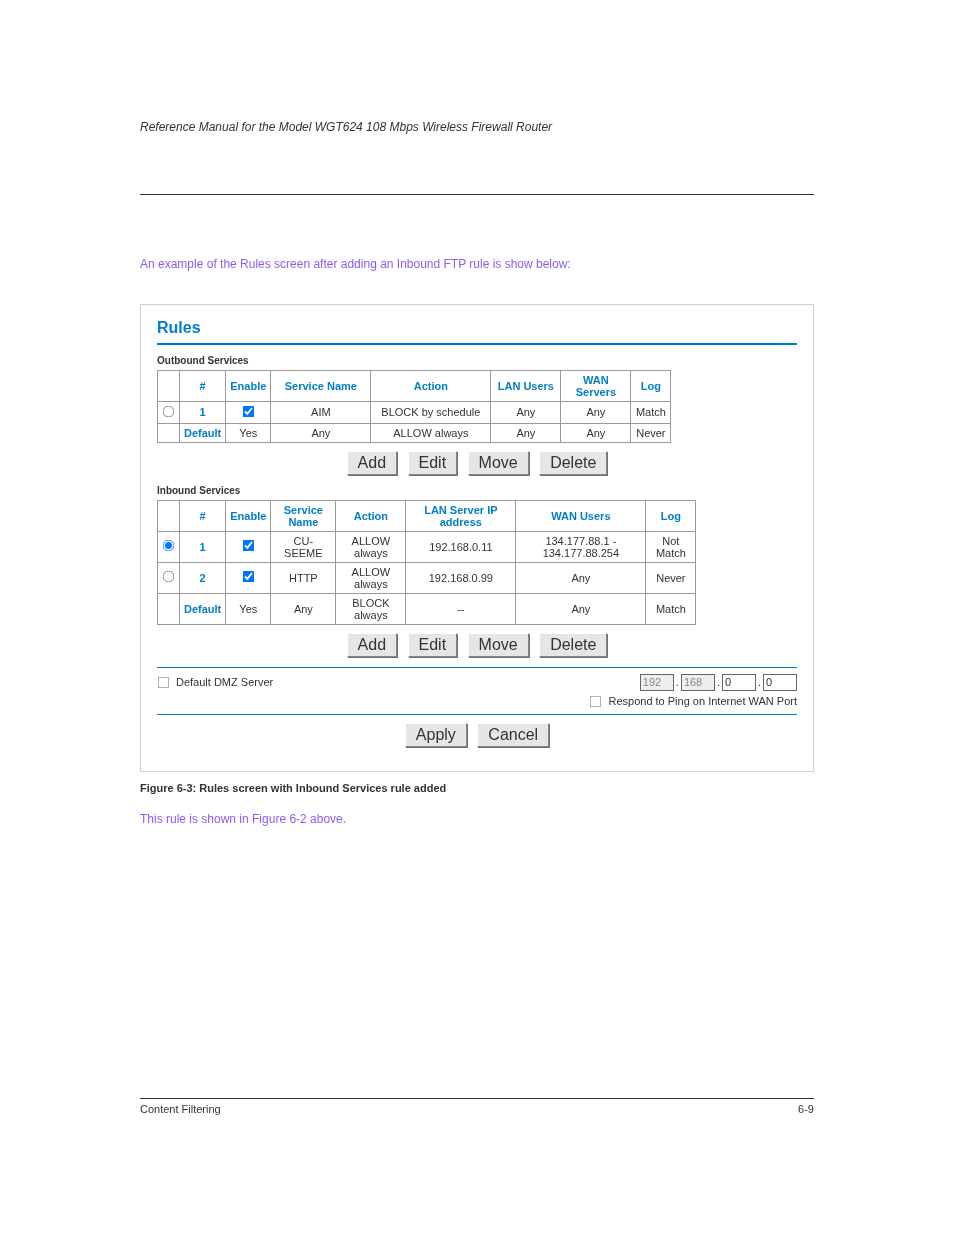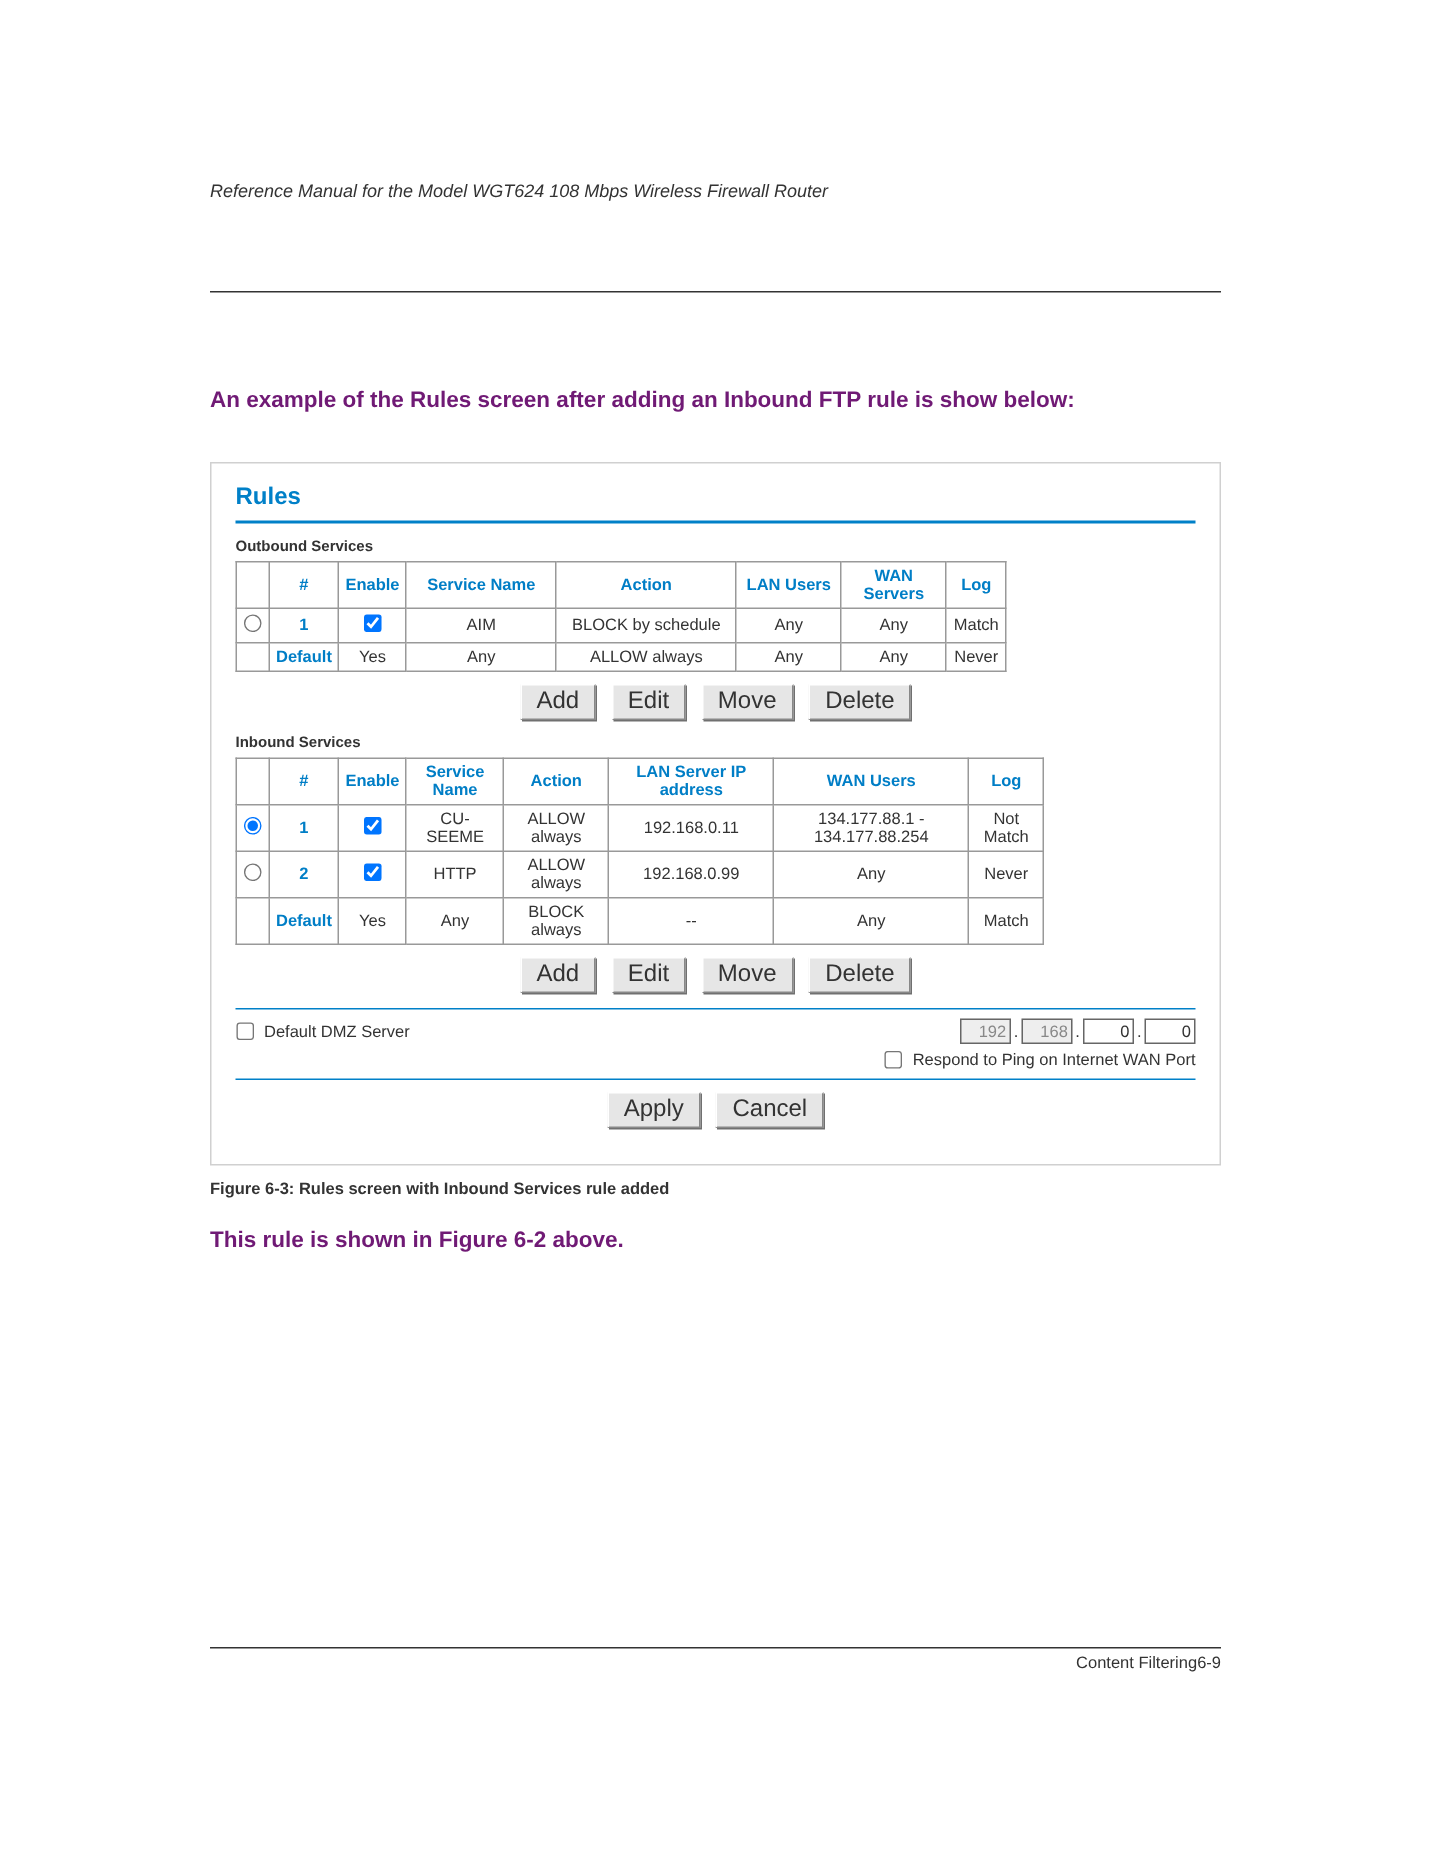--- a/index.html
+++ b/index.html
@@ -105,54 +105,53 @@
   }
   .opt-left {
     display: flex;
     align-items: center;
     gap: 6px;
   }
   .ip-box {
     width: 28px;
     height: 15px;
     font-size: 11px;
-    text-align: right;
+    text-align: left;
     border: 1px solid #666;
     padding: 0 2px;
     background: #eee;
     color: #888;
   }
   .ip-box.active {
     background: #fff;
     color: #333;
   }
   .ip-group {
     display: flex;
     align-items: center;
     gap: 2px;
     font-size: 11px;
   }
   .body-text {
-    font-size: 15px;
+    font-size: 12px;
     line-height: 1.55;
-    color: #701a75;
+    color: #8b5cf6;
     margin-top: 16px;
-    font-weight: bold;
   }
   .footer-area {
     position: absolute;
     left: 140px;
     right: 140px;
     bottom: 120px;
   }
   .footer-line {
     border-top: 1px solid #333;
     padding-top: 4px;
     display: flex;
-    justify-content: flex-end;
+    justify-content: space-between;
     font-size: 11px;
     color: #333;
   }
   input[type=checkbox], input[type=radio] {
     margin: 0;
     transform: scale(0.9);
   }
 </style>
 </head>
 <body>

